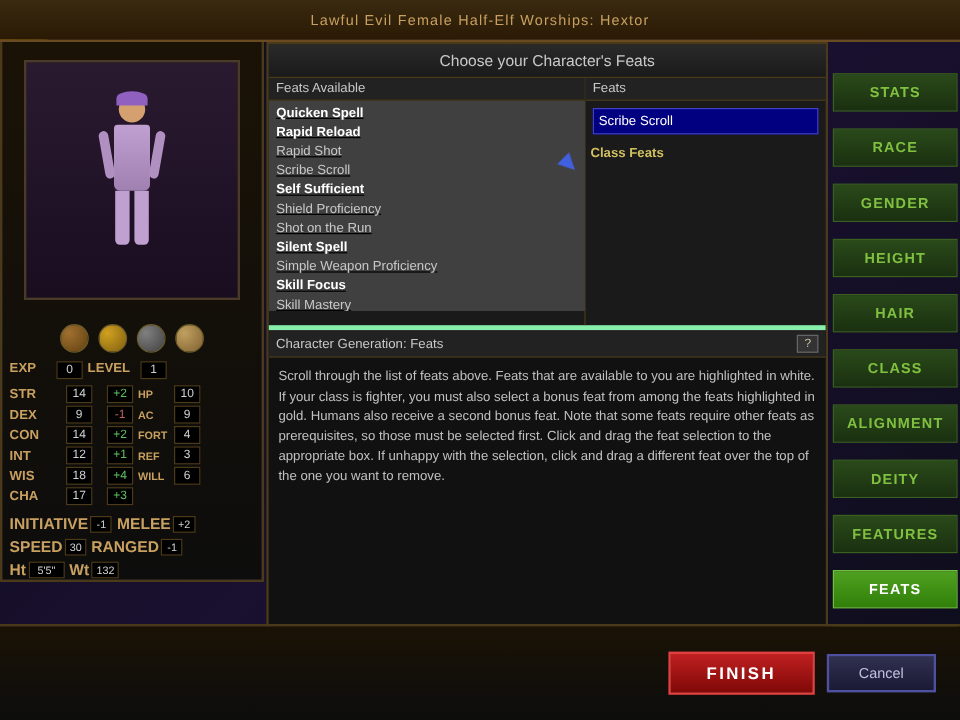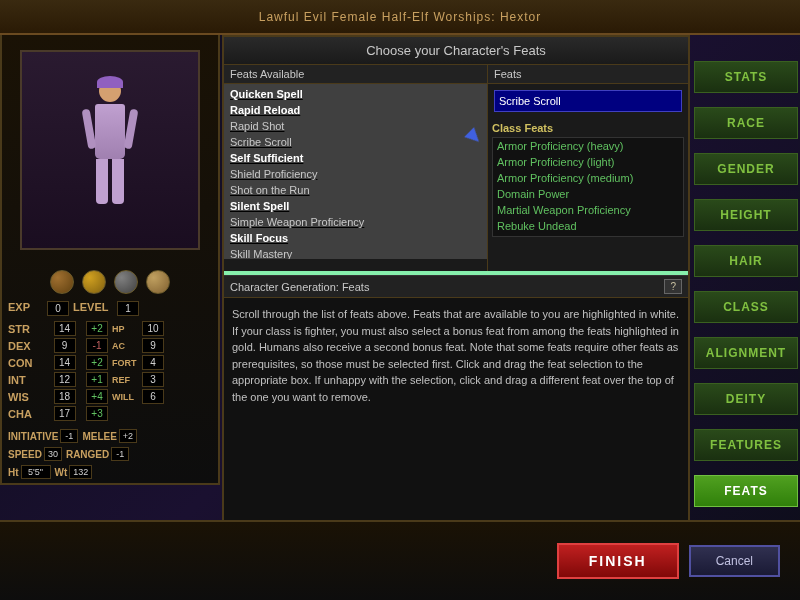--- a/index.html
+++ b/index.html
@@ -132,22 +132,21 @@
       border: 1px solid #6a5a2a;
     }
     .orb-brown { background: radial-gradient(circle at 30% 30%, #a07030, #604010); }
     .orb-gold { background: radial-gradient(circle at 30% 30%, #d0a020, #806010); }
     .orb-grey { background: radial-gradient(circle at 30% 30%, #808080, #404040); }
     .orb-tan { background: radial-gradient(circle at 30% 30%, #c0a060, #806030); }
     .stat-row {
       display: flex;
       align-items: center;
       margin-bottom: 2px;
-      gap: 2px;
-      justify-content: space-between;
+      gap: 12px;
     }
     .stat-label {
       color: #c8a060;
       font-size: 11px;
       font-weight: bold;
       width: 35px;
     }
     .stat-val {
       background: #000;
       border: 1px solid #4a3a1a;
@@ -206,21 +205,21 @@
       gap: 4px;
       flex-wrap: wrap;
     }
     .bstat {
       display: flex;
       align-items: center;
       gap: 2px;
     }
     .bstat-label {
       color: #c8a060;
-      font-size: 10px;
+      font-size: 13px;
       font-weight: bold;
     }
     .bstat-val {
       background: #000;
       border: 1px solid #4a3a1a;
       color: #d0d0d0;
       font-size: 9px;
       padding: 1px 3px;
       min-width: 18px;
       text-align: center;
@@ -629,29 +628,20 @@
         <span>Feats</span>
       </div>
       <div class="feat-selected-box">
         <span>Scribe Scroll</span>
       </div>
 
       <div style="position:absolute; left:-20px; top:60px; color:#4060e0; font-size:18px; transform:rotate(45deg);">▶</div>
 
       <div style="padding: 4px 4px 0 4px;">
         <div class="class-feats-header">Class Feats</div>
-        <div class="class-feats-list" id="class-feats-list">
-        <div class="class-feat-item">Armor Proficiency (heavy)</div>
-            <div class="class-feat-item">Armor Proficiency (light)</div>
-            <div class="class-feat-item">Armor Proficiency (medium)</div>
-            <div class="class-feat-item">Domain Power</div>
-            <div class="class-feat-item">Martial Weapon Proficiency</div>
-            <div class="class-feat-item">Rebuke Undead</div>
-            <div class="class-feat-item">Shield Proficiency</div>
-          </div>
       </div>
     </div>
   </div>
 
   <div style="height: calc(100% - 210px); background:#111; border-top:1px solid #333;">
     <div class="info-header">
       <span class="info-title">Character Generation: Feats</span>
       <span class="info-help">?</span>
     </div>
     <div class="info-text">Scroll through the list of feats above. Feats that are available to you are highlighted in white. If your class is fighter, you must also select a bonus feat from among the feats highlighted in gold. Humans also receive a second bonus feat. Note that some feats require other feats as prerequisites, so those must be selected first. Click and drag the feat selection to the appropriate box. If unhappy with the selection, click and drag a different feat over the top of the one you want to remove.</div>

